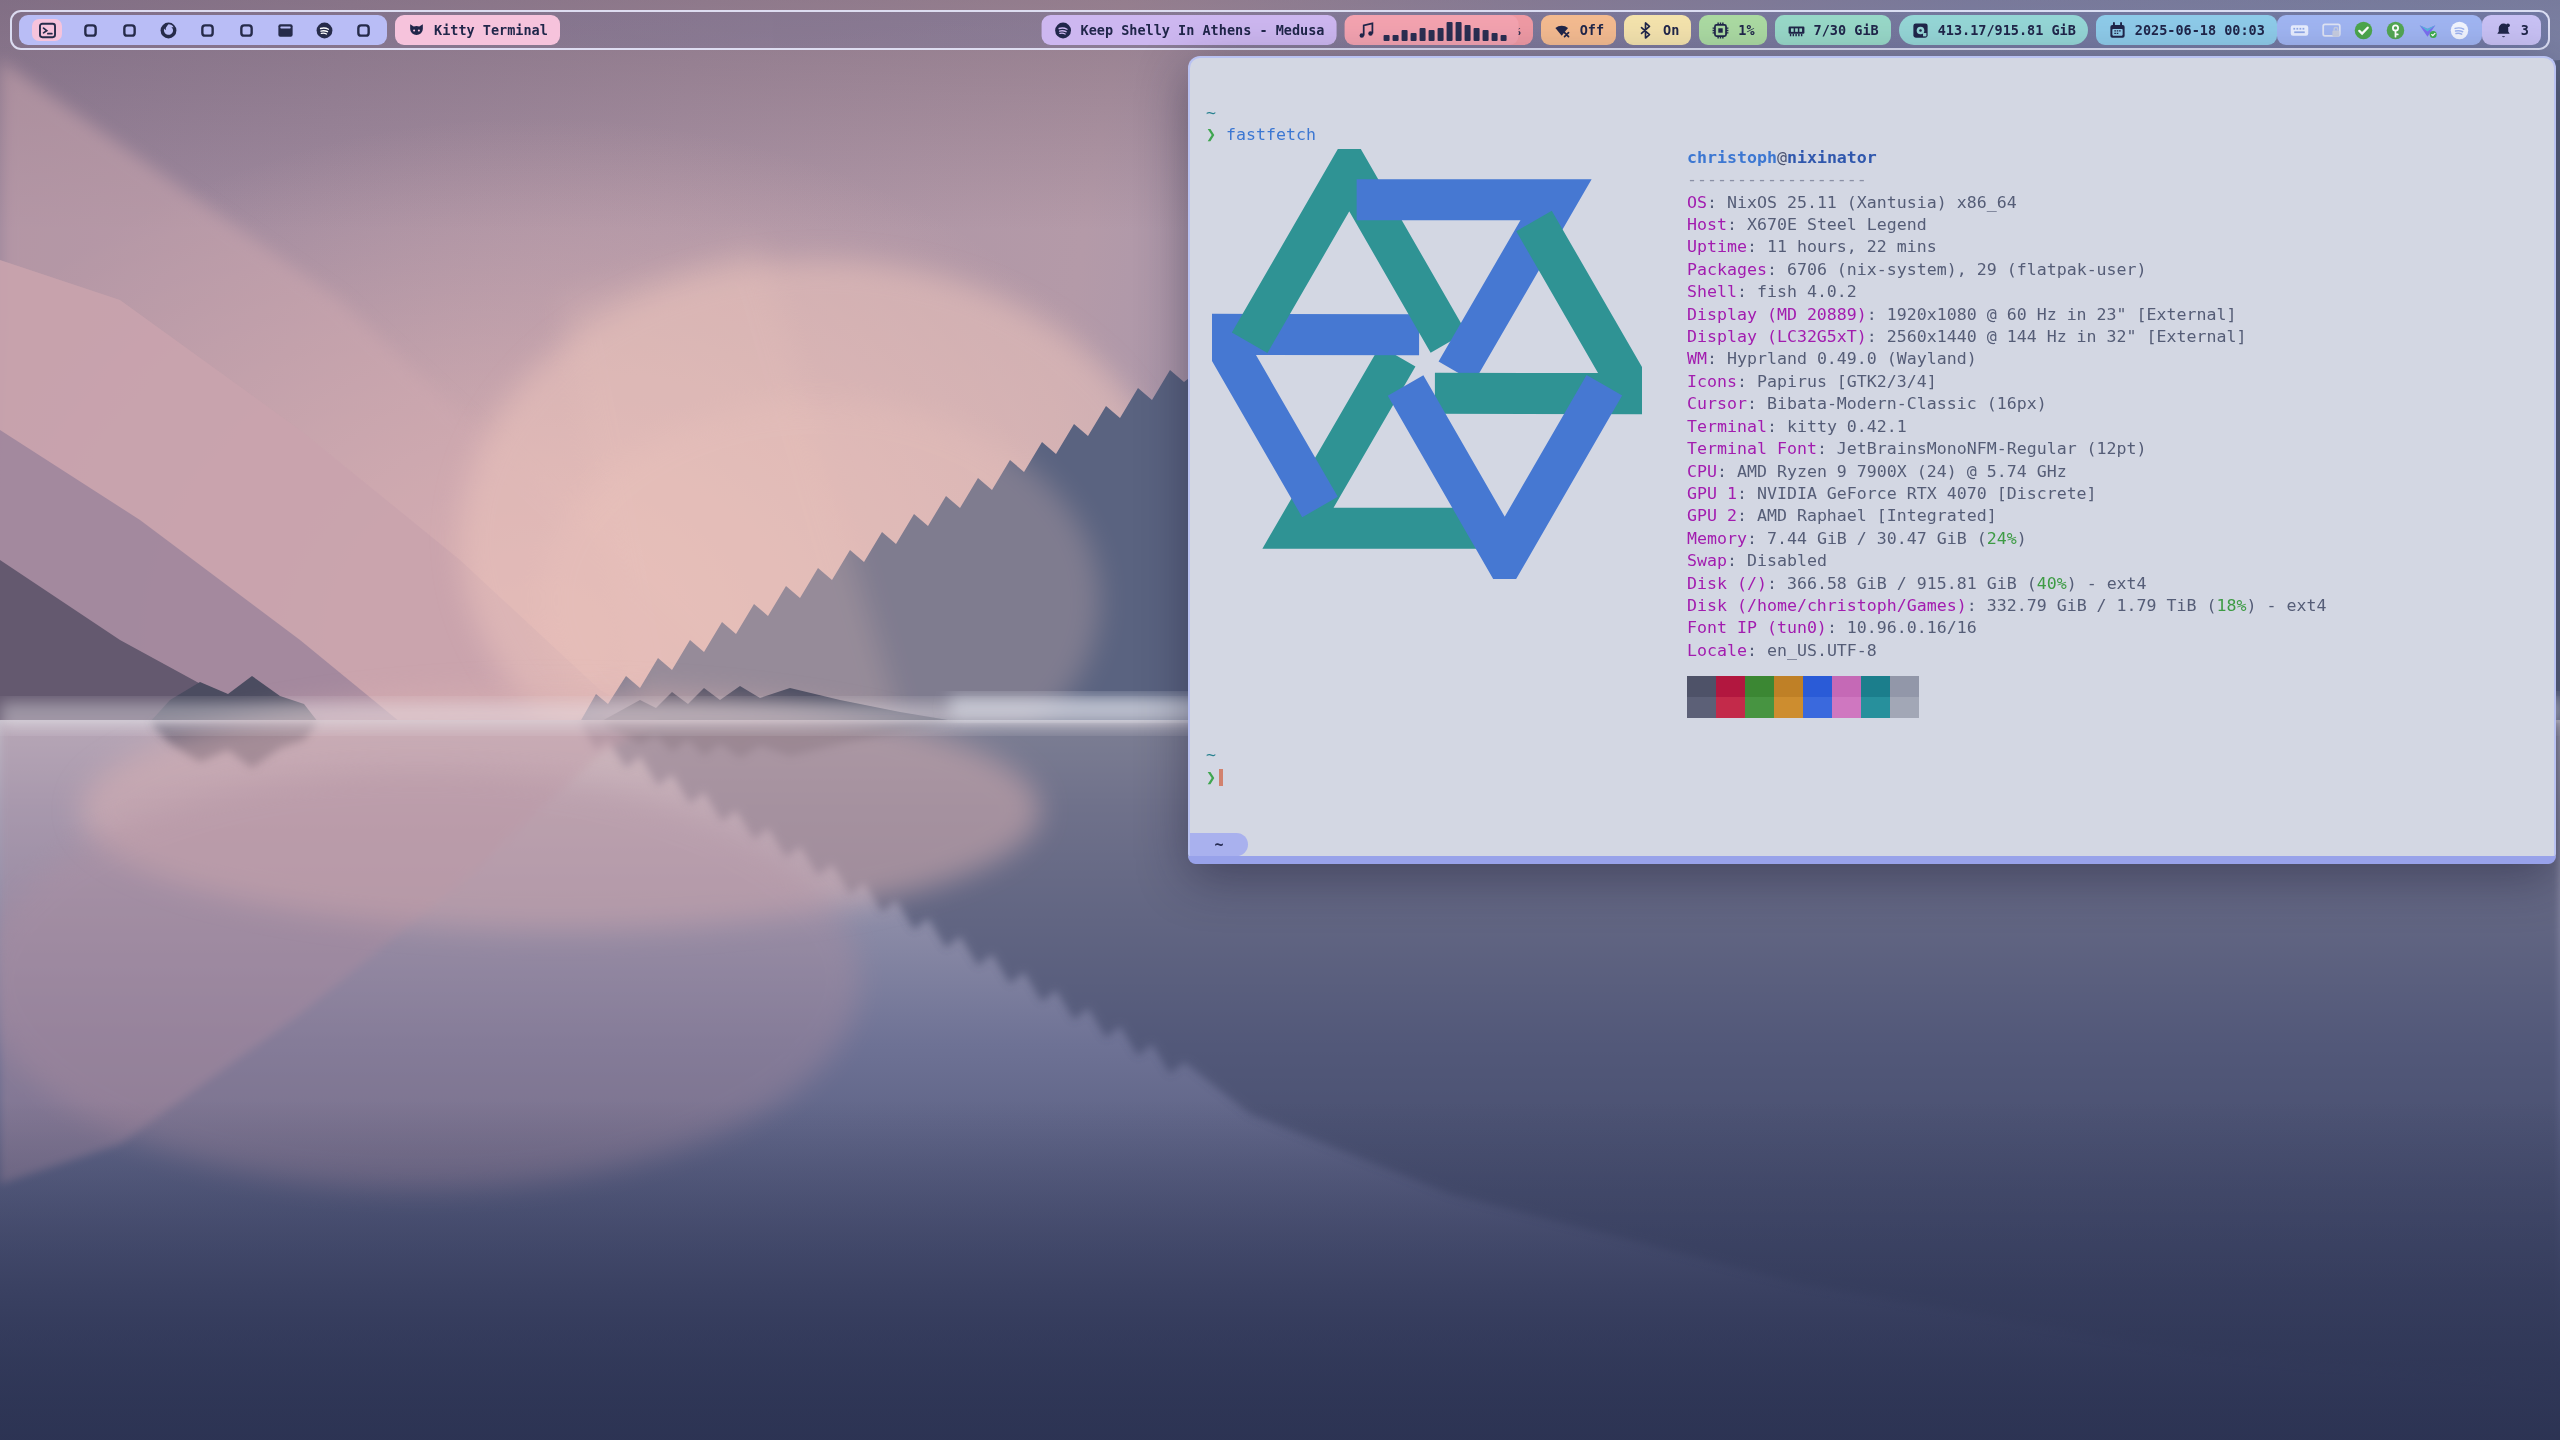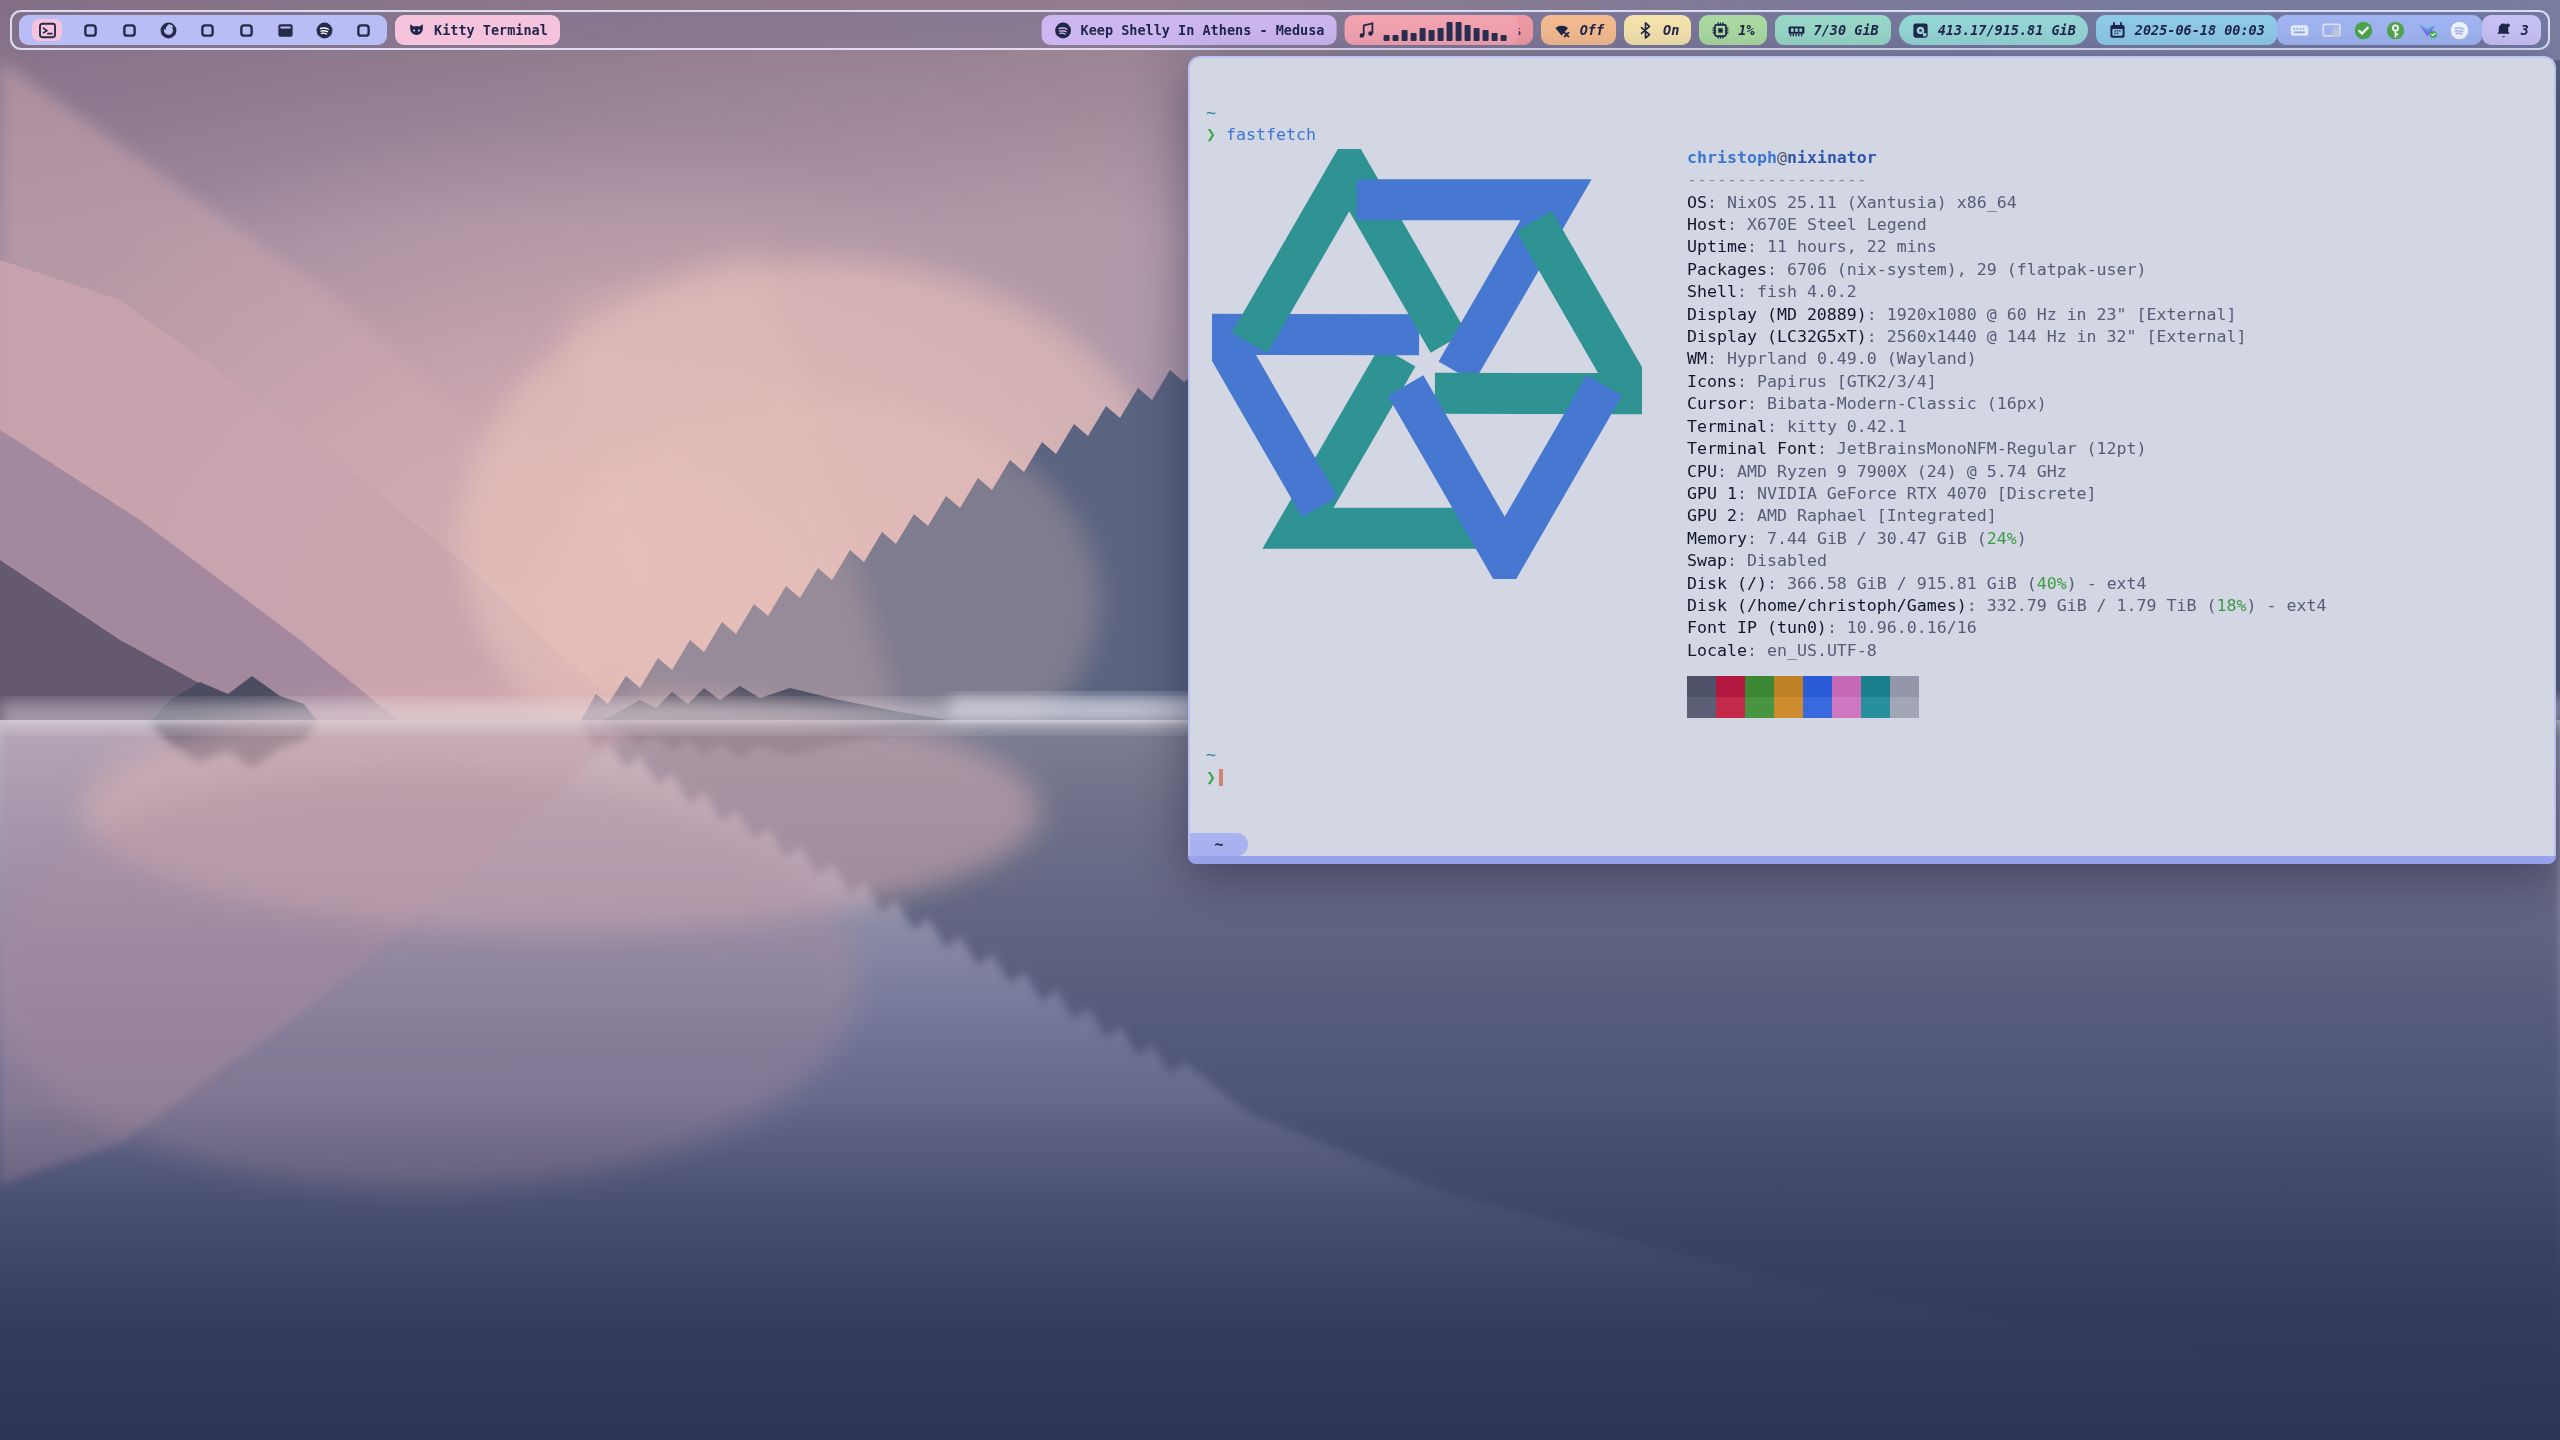--- a/index.html
+++ b/index.html
@@ -18,21 +18,21 @@
   
   .topbar { position:absolute; left:10px; right:10px; top:10px; height:40px;
     border:2px solid rgba(233,236,255,.88); border-radius:11px;
     background:linear-gradient(90deg, rgba(128,112,140,.40), rgba(104,116,168,.42));
     display:flex; align-items:center; padding:16px 7px;
     font-family:"DejaVu Sans Mono", monospace; }
   .pill { display:flex; align-items:center; gap:8px; height:30px; padding:0 12px;
     border-radius:9px; font-size:13.5px; font-weight:700; color:#20264a; white-space:nowrap; }
   .bar-left { display:flex; align-items:center; gap:8px; }
   .bar-center { position:absolute; left:50%; transform:translateX(-50%); display:flex; gap:8px; }
-  .bar-right { margin-left:auto; display:flex; align-items:flex-start; gap:0;font-style:italic; }
+  .bar-right { margin-left:auto; display:flex; align-items:flex-start; gap:0; }
   .ws-module { gap:17px; padding:0 13px; }
   .ws { width:22px; height:22px; display:flex; align-items:center; justify-content:center; color:#262b4a; }
   .ws svg { width:19px; height:19px; }
   .ws.active { background:#f6c3dc; border-radius:7px; width:30px; }
   .ic { display:flex; align-items:center; justify-content:center; }
   .ic svg { width:19px; height:19px; }
   .cava { display:flex; align-items:flex-end; gap:3px; height:22px; }
   .cava .cbar { width:6px; background:#2b2f52; border-radius:1px; }
   .tray-module { gap:11px; }
   .tray-module .ic svg { width:21px; height:21px; }
@@ -45,21 +45,21 @@
   .term-bottom-strip { position:absolute; left:-2px; right:-2px; bottom:0; height:8px;
     background:#98a2ea; border-radius:0 0 10px 10px; }
   .term-content { position:absolute; inset:0 0 8px 0; overflow:hidden;
     padding:44px 14px 0 16px;
     font-size:16.6px; line-height:22.4px; color:#555d77; }
   .frow { white-space:pre; }
   .c1 { color:#3c77d2; font-weight:700; }
   .c2 { color:#2f57ad; font-weight:700; }
   .at { color:#4a5270; }
   .sep { color:#8a90a5; }
-  .k { color:#0f172a; }
+  .k { color:#a21caf; }
   .v { color:#555d77; }
   .g { color:#3d9b44; }
   .tilde { color:#27818f; }
   .pchar { color:#3fa650; }
   .cmd { color:#3c77d2; }
   .fetch { display:flex; align-items:flex-start; }
   .logo-box { width:452px; flex:none; padding:2px 0 0 6px; }
   .finfo { flex:1;margin-left:29px; }
   .palette { margin-top:14px; }
   .prow { display:flex; height:21px; }

